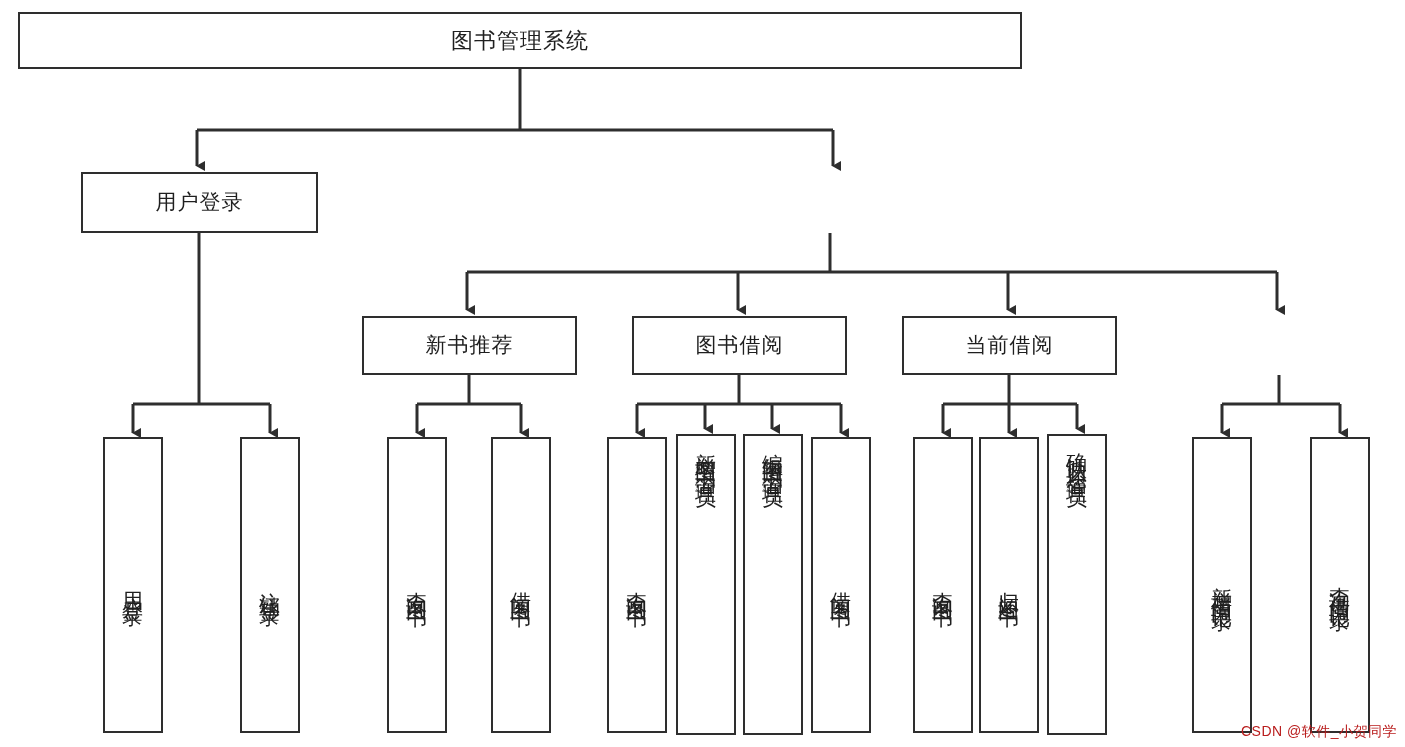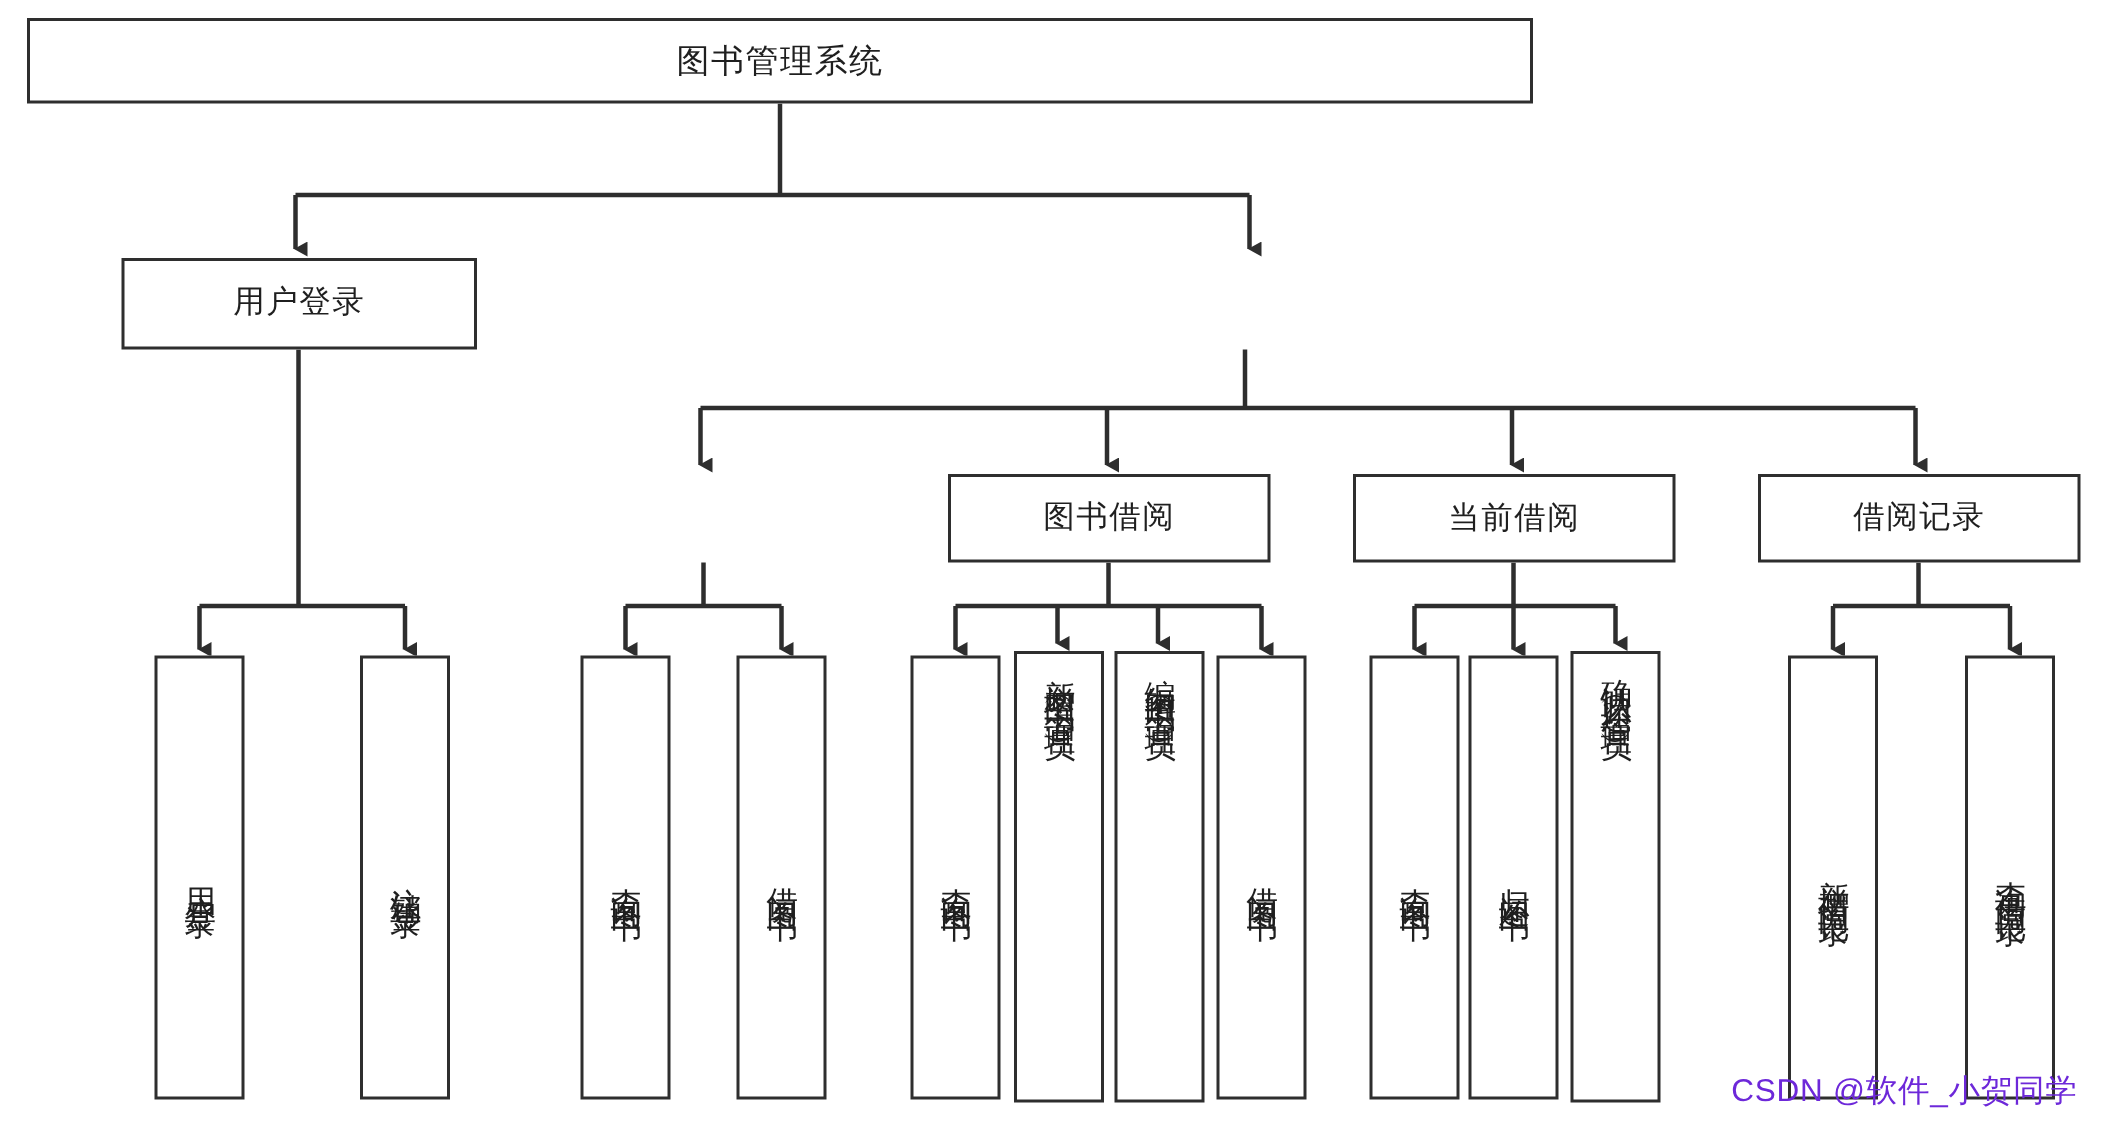--- a/index.html
+++ b/index.html
@@ -65,24 +65,24 @@
     margin: 0 auto;
   }
   .node.vert {
     align-items: center;
   }
   .node.vert.top .label {
     align-self: flex-start;
   }
   .watermark {
     position: absolute;
-    right: 20px;
+    right: 8px;
     bottom: 6px;
-    font-size: 21px;
-    color: #6d28d9;
+    font-size: 14px;
+    color: #b91c1c;
     letter-spacing: 0.5px;
     white-space: nowrap;
     user-select: none;
   }
 </style>
 </head>
 <body>
 
 <div id="canvas">
 
@@ -137,29 +137,29 @@
   </svg>
 
   <div class="node horiz root" style="left:18px; top:12px; width:1004px; height:57px;">
     <span class="label">图书管理系统</span>
   </div>
 
   <div class="node horiz" style="left:81px; top:172px; width:237px; height:61px;">
     <span class="label">用户登录</span>
   </div>
 
+  <div class="node horiz" style="left:362px; top:316px; width:215px; height:59px;">
+    <span class="label">新书推荐</span>
+  </div>
   <div class="node horiz" style="left:632px; top:316px; width:215px; height:59px;">
     <span class="label">图书借阅</span>
   </div>
   <div class="node horiz" style="left:902px; top:316px; width:215px; height:59px;font-family:Liberation Serif, serif;">
     <span class="label">当前借阅</span>
   </div>
-  <div class="node horiz" style="left:1172px; top:316px; width:215px; height:59px;">
-    <span class="label">借阅记录</span>
-  </div>
 
   <div class="node vert" style="left:103px; top:437px; width:60px; height:296px;">
     <span class="label">用户登录</span>
   </div>
   <div class="node vert" style="left:240px; top:437px; width:60px; height:296px;">
     <span class="label">注销登录</span>
   </div>
 
   <div class="node vert" style="left:387px; top:437px; width:60px; height:296px;">
     <span class="label">查询图书</span>

